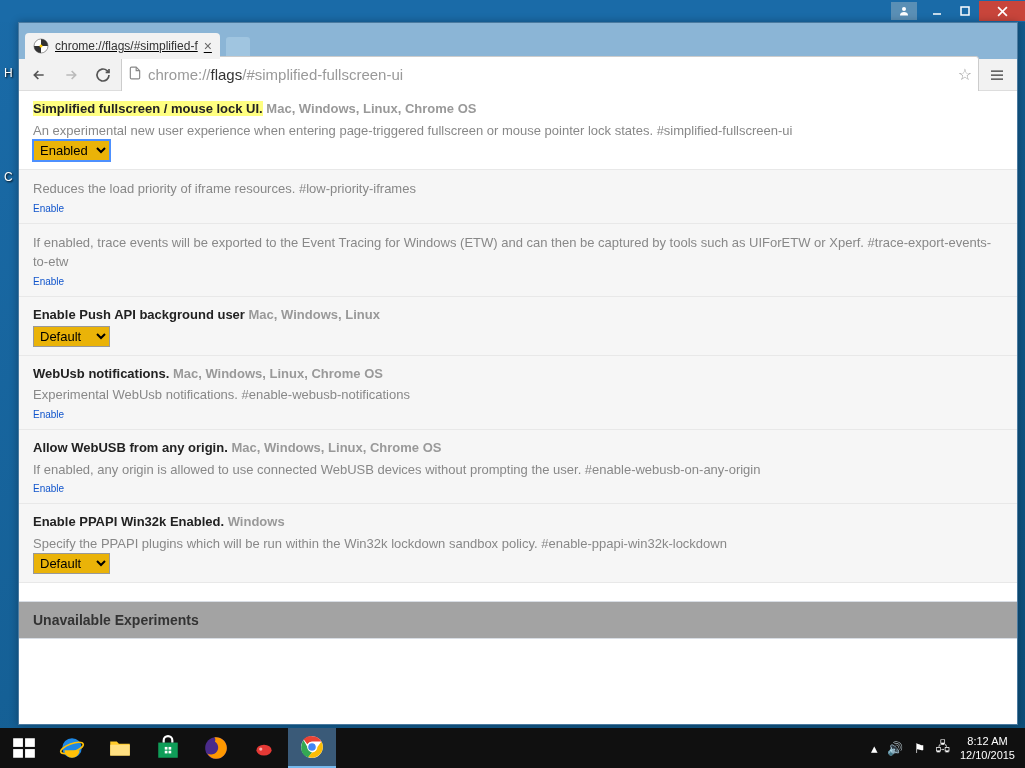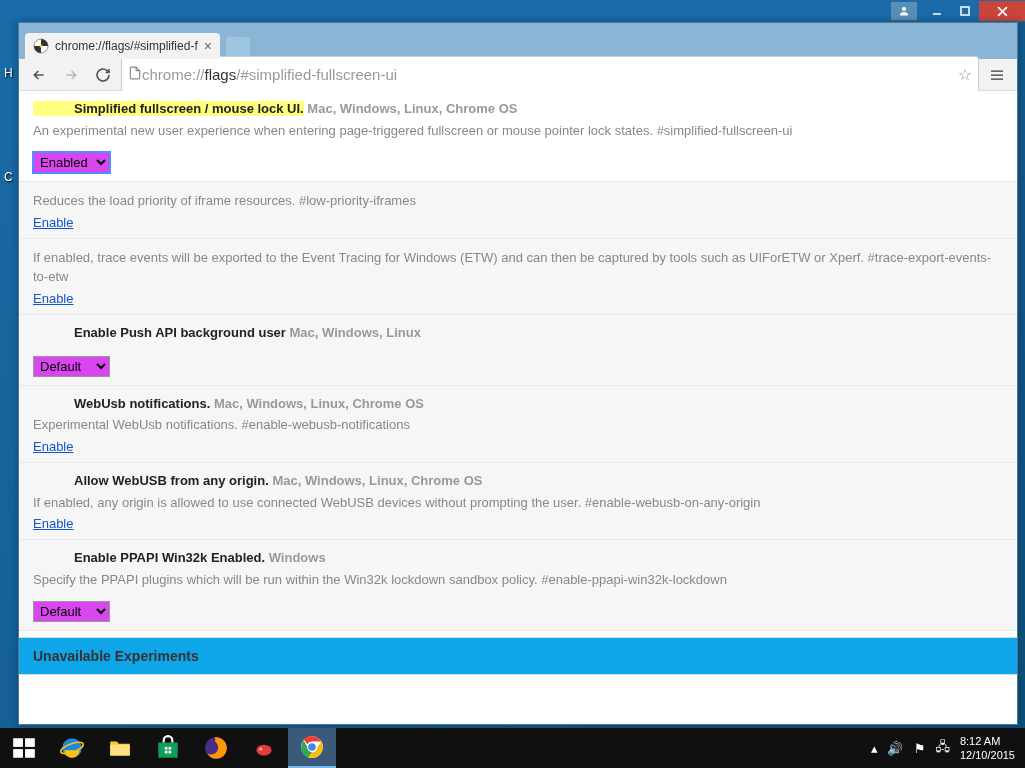--- a/index.html
+++ b/index.html
@@ -8,63 +8,63 @@
   .desktop { width: 1025px; height: 768px; background: linear-gradient(135deg, #1a6ba8 0%, #0d4f7a 100%); position: relative; }
   
   
   .titlebar { height: 22px; background: #1a6ba8; display: flex; justify-content: flex-end; align-items: center; }
   .titlebar-btn { width: 28px; height: 20px; display: flex; align-items: center; justify-content: center; color: #fff; font-size: 11px; }
   .titlebar-btn.user { background: #5a8fb5; width: 26px; height: 18px; margin-right: 6px; }
   .titlebar-btn.close { background: #c8453b; width: 46px; }
   
   .browser-window { position: absolute; top: 22px; left: 18px; right: 7px; bottom: 43px; background: #fff; border: 1px solid #4a7aa0; box-shadow: 0 0 8px rgba(0,0,0,0.3); display: flex; flex-direction: column; }
   
-  .tab-strip { height: 36px; background: #8bb5d6; display: flex; align-items: flex-end; padding-left: 6px; }
+  .tab-strip { height: 36px; background: #8bb5d6; display: flex; align-items: flex-end; padding-left: 6px; text-decoration: underline; }
   .tab { height: 26px; background: #f2f2f2; border-radius: 4px 4px 0 0; display: flex; align-items: center; padding: 0 8px; gap: 6px; min-width: 190px; max-width: 200px; font-size: 12px; color: #333; position: relative; }
   .tab-favicon { width: 16px; height: 16px; display: flex; align-items: center; justify-content: center; }
   .tab-title { flex: 1; white-space: nowrap; overflow: hidden; text-overflow: ellipsis; }
   .tab-close { font-size: 14px; color: #666; }
   .newtab { width: 24px; height: 20px; background: #a0c5e0; border-radius: 3px 3px 0 0; margin-left: 6px; margin-bottom: 2px; }
   
   .toolbar { height: 32px; background: #f2f2f2; border-bottom: 1px solid #ddd; display: flex; align-items: center; padding: 0 6px; gap: 4px; }
   .nav-btn { width: 28px; height: 26px; display: flex; align-items: center; justify-content: center; color: #555; font-size: 16px; border-radius: 3px; }
   .nav-btn.disabled { color: #bbb; }
-  .omnibox { flex: 1; height: 38px; border: 1px solid #ccc; border-radius: 3px; background: #fff; display: flex; align-items: center; padding: 0 6px; gap: 0; font-size: 15px; color: #333; }
+  .omnibox { flex: 1; height: 38px; border: 1px solid #ccc; border-radius: 3px; background: #fff; display: flex; align-items: center; padding: 0 6px; gap: 6px; font-size: 15px; color: #333; }
   .omnibox .page-icon { color: #888; font-size: 14px; }
   .omnibox .url-grey { color: #999; }
   .omnibox .url-dark { color: #333; }
   .star { margin-left: auto; color: #999; font-size: 16px; }
   .menu-btn { width: 28px; height: 26px; display: flex; align-items: center; justify-content: center; color: #666; font-size: 16px; }
   
   .content { flex: 1; background: #fff; overflow-y: auto; position: relative; font-size: 13px; color: #333; }
   .content::-webkit-scrollbar { width: 16px; }
   .content::-webkit-scrollbar-track { background: #f1f1f1; }
   .content::-webkit-scrollbar-thumb { background: #c1c1c1; border: 2px solid #f1f1f1; border-radius: 8px; }
   
   .exp { padding: 8px 14px; border-bottom: 1px solid #e8e8e8; }
   .exp.shaded { background: #f6f6f6; }
   .exp.highlighted .exp-title { background: #ffff80; }
   .exp-header { font-size: 13px; line-height: 1.6; }
-  .exp-title { font-weight: 600; color: #222; padding-left: 41px; }
+  .exp-title { font-weight: 600; color: #222; }
   .exp-platforms { color: #999; font-weight: bold; }
   .exp-desc { color: #888; font-size: 13px; line-height: 1.5; margin-top: 1px; }
   .exp-anchor { color: #888; }
-  .exp-link { color: #1155cc; font-size: 13px; text-decoration: underline; display: inline-block; margin-top: 4px; }
-  .exp select { font-size: 13px; margin-top: 12px; padding: 1px 2px; border: 1px solid #999; background: #d946ef; }
+  .exp-link { color: #1155cc; font-size: 10px; display: inline-block; margin-top: 4px; }
+  .exp select { font-size: 13px; margin-top: 0; padding: 1px 2px; border: 1px solid #999; background: #eab308; }
   .exp.highlighted select { border: 1px solid #4d90fe; outline: 1px solid #4d90fe; }
   
-  .section-header { background: #0ea5e9; border-top: 1px solid #d8dde4; border-bottom: 1px solid #d8dde4; padding: 10px 14px; font-weight: 600; font-size: 14px; color: #333; margin-top: 6px; }
+  .section-header { background: #a3a3a3; border-top: 1px solid #d8dde4; border-bottom: 1px solid #d8dde4; padding: 10px 14px; font-weight: 600; font-size: 14px; color: #333; margin-top: 18px; }
   
   
   .taskbar { position: absolute; bottom: 0; left: 0; right: 0; height: 40px; background: #101010; display: flex; align-items: center; }
   .task-icon { width: 48px; height: 40px; display: flex; align-items: center; justify-content: center; color: #fff; }
   .task-icon.active { background: #3a5a78; border-bottom: 2px solid #76b9ed; }
   .task-icon svg, .task-icon .ico { width: 26px; height: 26px; }
   .tray { margin-left: auto; display: flex; align-items: center; gap: 10px; padding-right: 10px; color: #fff; font-size: 11px; }
-  .tray .clock { text-align: left; line-height: 1.3; }
+  .tray .clock { text-align: center; line-height: 1.3; }
   .tray-ico { font-size: 13px; color: #fff; }
   
   .desktop-icon-h { position: absolute; left: 4px; top: 66px; color: #fff; font-size: 12px; text-shadow: 1px 1px 2px #000; }
   .desktop-icon-c { position: absolute; left: 4px; top: 170px; color: #fff; font-size: 12px; text-shadow: 1px 1px 2px #000; }
 </style>
 </head>
 <body>
 
 <div class="desktop">
   <div class="desktop-icon-h">H</div>

